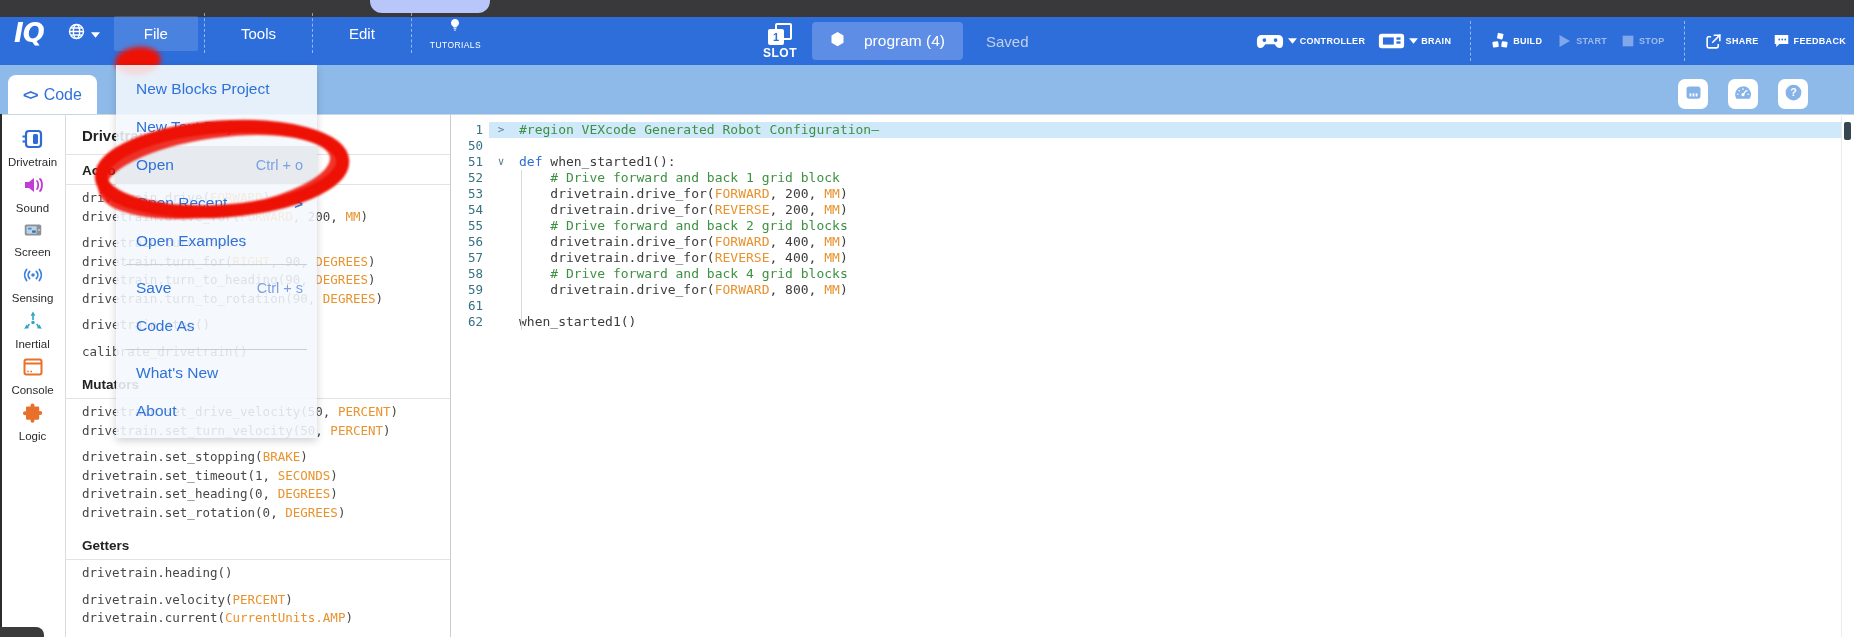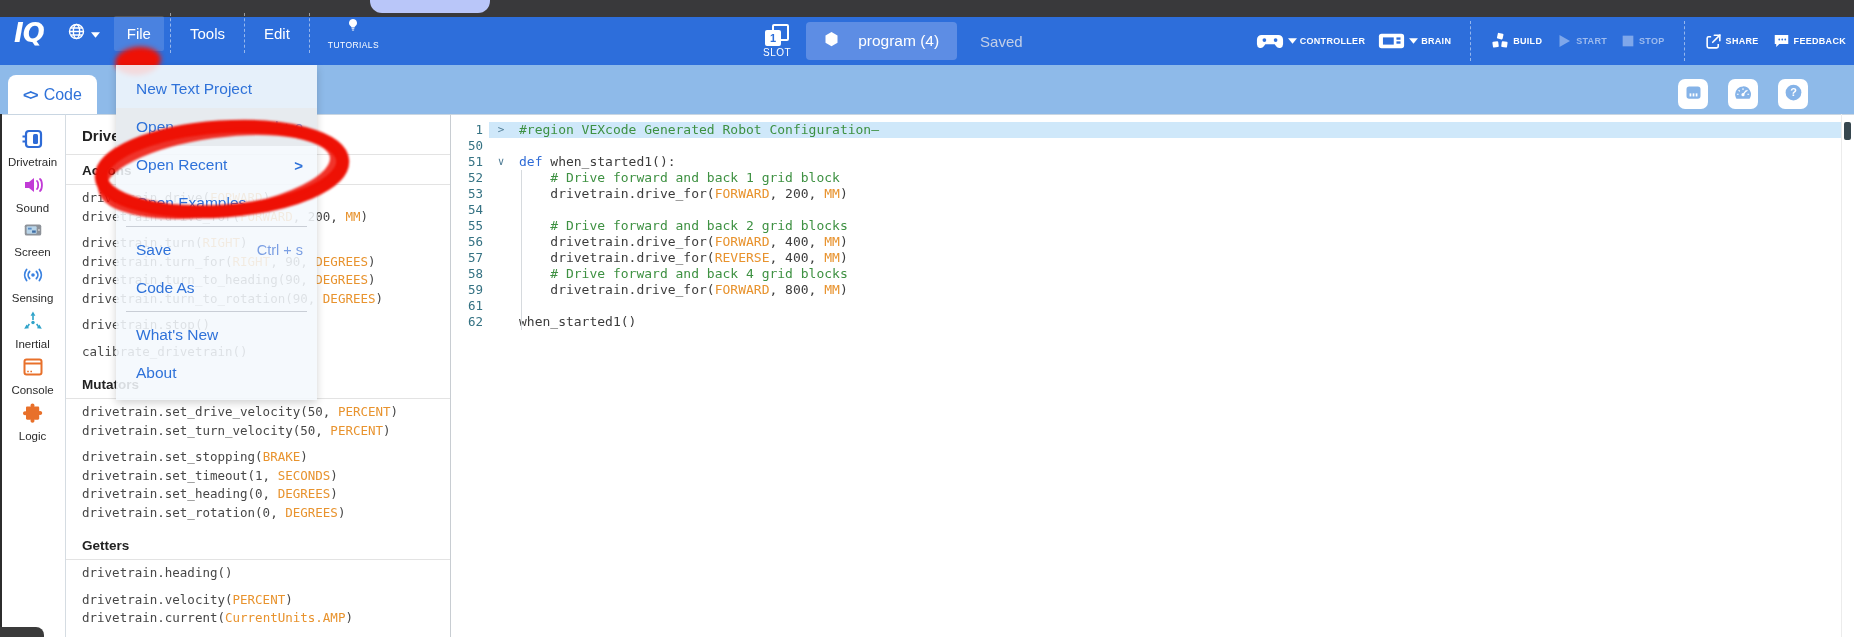--- a/index.html
+++ b/index.html
@@ -9,33 +9,33 @@
   
   .topstrip{position:absolute;left:0;top:0;width:1854px;height:17px;background:#39393b}
   .browser-tab{position:absolute;left:370px;top:0;width:120px;height:13px;background:#b9c6f9;border-radius:0 0 12px 12px}
 
   
   .toolbar{position:absolute;left:0;top:17px;width:1854px;height:48px;background:#2d6edb;z-index:30}
   .tb-left{position:absolute;left:14px;top:0;height:32px;display:flex;align-items:center}
   .logo{color:#fff;font-style:italic;font-weight:bold;font-size:26px;letter-spacing:-1px;
         font-family:"DejaVu Sans",sans-serif;margin-right:22px}
   .globe-btn{display:flex;align-items:center;gap:4px;margin-right:14px}
-  .menu-item{color:#fff;font-size:15px;padding:9px 13px;border-radius:2px;cursor:default}
+  .menu-item{color:#fff;font-size:15px;padding:9px 30px;border-radius:2px;cursor:default}
   .menu-item.active{background:rgba(255,255,255,.14)}
   .vsep{height:40px;border-left:1px dashed rgba(255,255,255,.5);margin:0 6px}
   .tutorials{display:flex;flex-direction:column;align-items:center;gap:2px;padding:0 12px}
   .tutorials .lbl{color:#fff;font-size:8.5px;font-weight:normal;letter-spacing:.4px}
 
   .tb-center{position:absolute;left:763px;top:0;height:48px;display:flex;align-items:center;gap:15px}
   .slot{display:flex;flex-direction:column;align-items:center;gap:1px}
   .slot-box{position:relative;width:24px;height:22px}
   .slot-back{position:absolute;right:0;top:0;width:13px;height:13px;border:2px solid #fff;border-radius:2px}
   .slot-front{position:absolute;left:0;bottom:0;width:16px;height:16px;background:#fff;border-radius:2px;
               color:#2d6edb;font-weight:bold;font-size:11px;display:flex;align-items:center;justify-content:center}
-  .slot-lbl{color:#fff;font-size:10px;font-weight:normal;letter-spacing:.5px}
+  .slot-lbl{color:#fff;font-size:12px;font-weight:bold;letter-spacing:.5px}
   .program-pill{display:flex;align-items:center;gap:19px;background:#5d8de4;border-radius:4px;height:38px;
                 padding:0 18px;color:#fff;font-size:15.5px}
   .saved{color:#c2cfe8;font-size:15px;margin-left:8px}
 
   .tb-right{position:absolute;right:0;top:0;height:48px;display:flex;align-items:center;gap:13px;padding-right:8px}
   .rb{display:flex;flex-direction:row;align-items:center;gap:3px;min-width:34px}
   .rb-ico{height:20px;display:flex;align-items:center;justify-content:center;gap:4px}
   .rb-label{color:#fff;font-size:9px;font-weight:bold;letter-spacing:.3px;white-space:nowrap}
   .rb.disabled .rb-label{color:#9fbcee}
 
@@ -404,20 +404,21 @@
       <div class="ed-num">53</div>
       <div class="ed-body">
         <div class="ed-fold"></div>
         <div class="ed-code"><span class="tk-p">    drivetrain.drive_for(</span><span class="tk-c">FORWARD</span><span class="tk-p">, 200, </span><span class="tk-c">MM</span><span class="tk-p">)</span></div>
       </div>
     </div>
     <div class="ed-line">
       <div class="ed-num">54</div>
       <div class="ed-body">
         <div class="ed-fold"></div>
+        <div class="ed-code"><span class="tk-p">    drivetrain.drive_for(</span><span class="tk-c">REVERSE</span><span class="tk-p">, 200, </span><span class="tk-c">MM</span><span class="tk-p">)</span></div>
       </div>
     </div>
     <div class="ed-line">
       <div class="ed-num">55</div>
       <div class="ed-body">
         <div class="ed-fold"></div>
         <div class="ed-code"><span class="tk-p">    </span><span class="tk-cm"># Drive forward and back 2 grid blocks</span></div>
       </div>
     </div>
     <div class="ed-line">
@@ -464,20 +465,23 @@
     </div>
   </div>
 <div class="scroll-track"></div>
 <div class="scroll-thumb"></div>
 
 <svg class="anno-under" width="1854" height="637">
   <ellipse cx="138" cy="61" rx="23" ry="14" fill="#ee1105" transform="rotate(-6 138 61)"></ellipse>
 </svg>
 
 <div class="menu-pop" id="file-menu">
+    <div class="mi">
+      <span>New Blocks Project</span>
+    </div>
     <div class="mi">
       <span>New Text Project</span>
     </div>
     <div class="mi hover">
       <span>Open</span>
       <span class="sc">Ctrl + o</span>
     </div>
     <div class="mi">
       <span>Open Recent</span>
       <span class="sub">&gt;</span>

